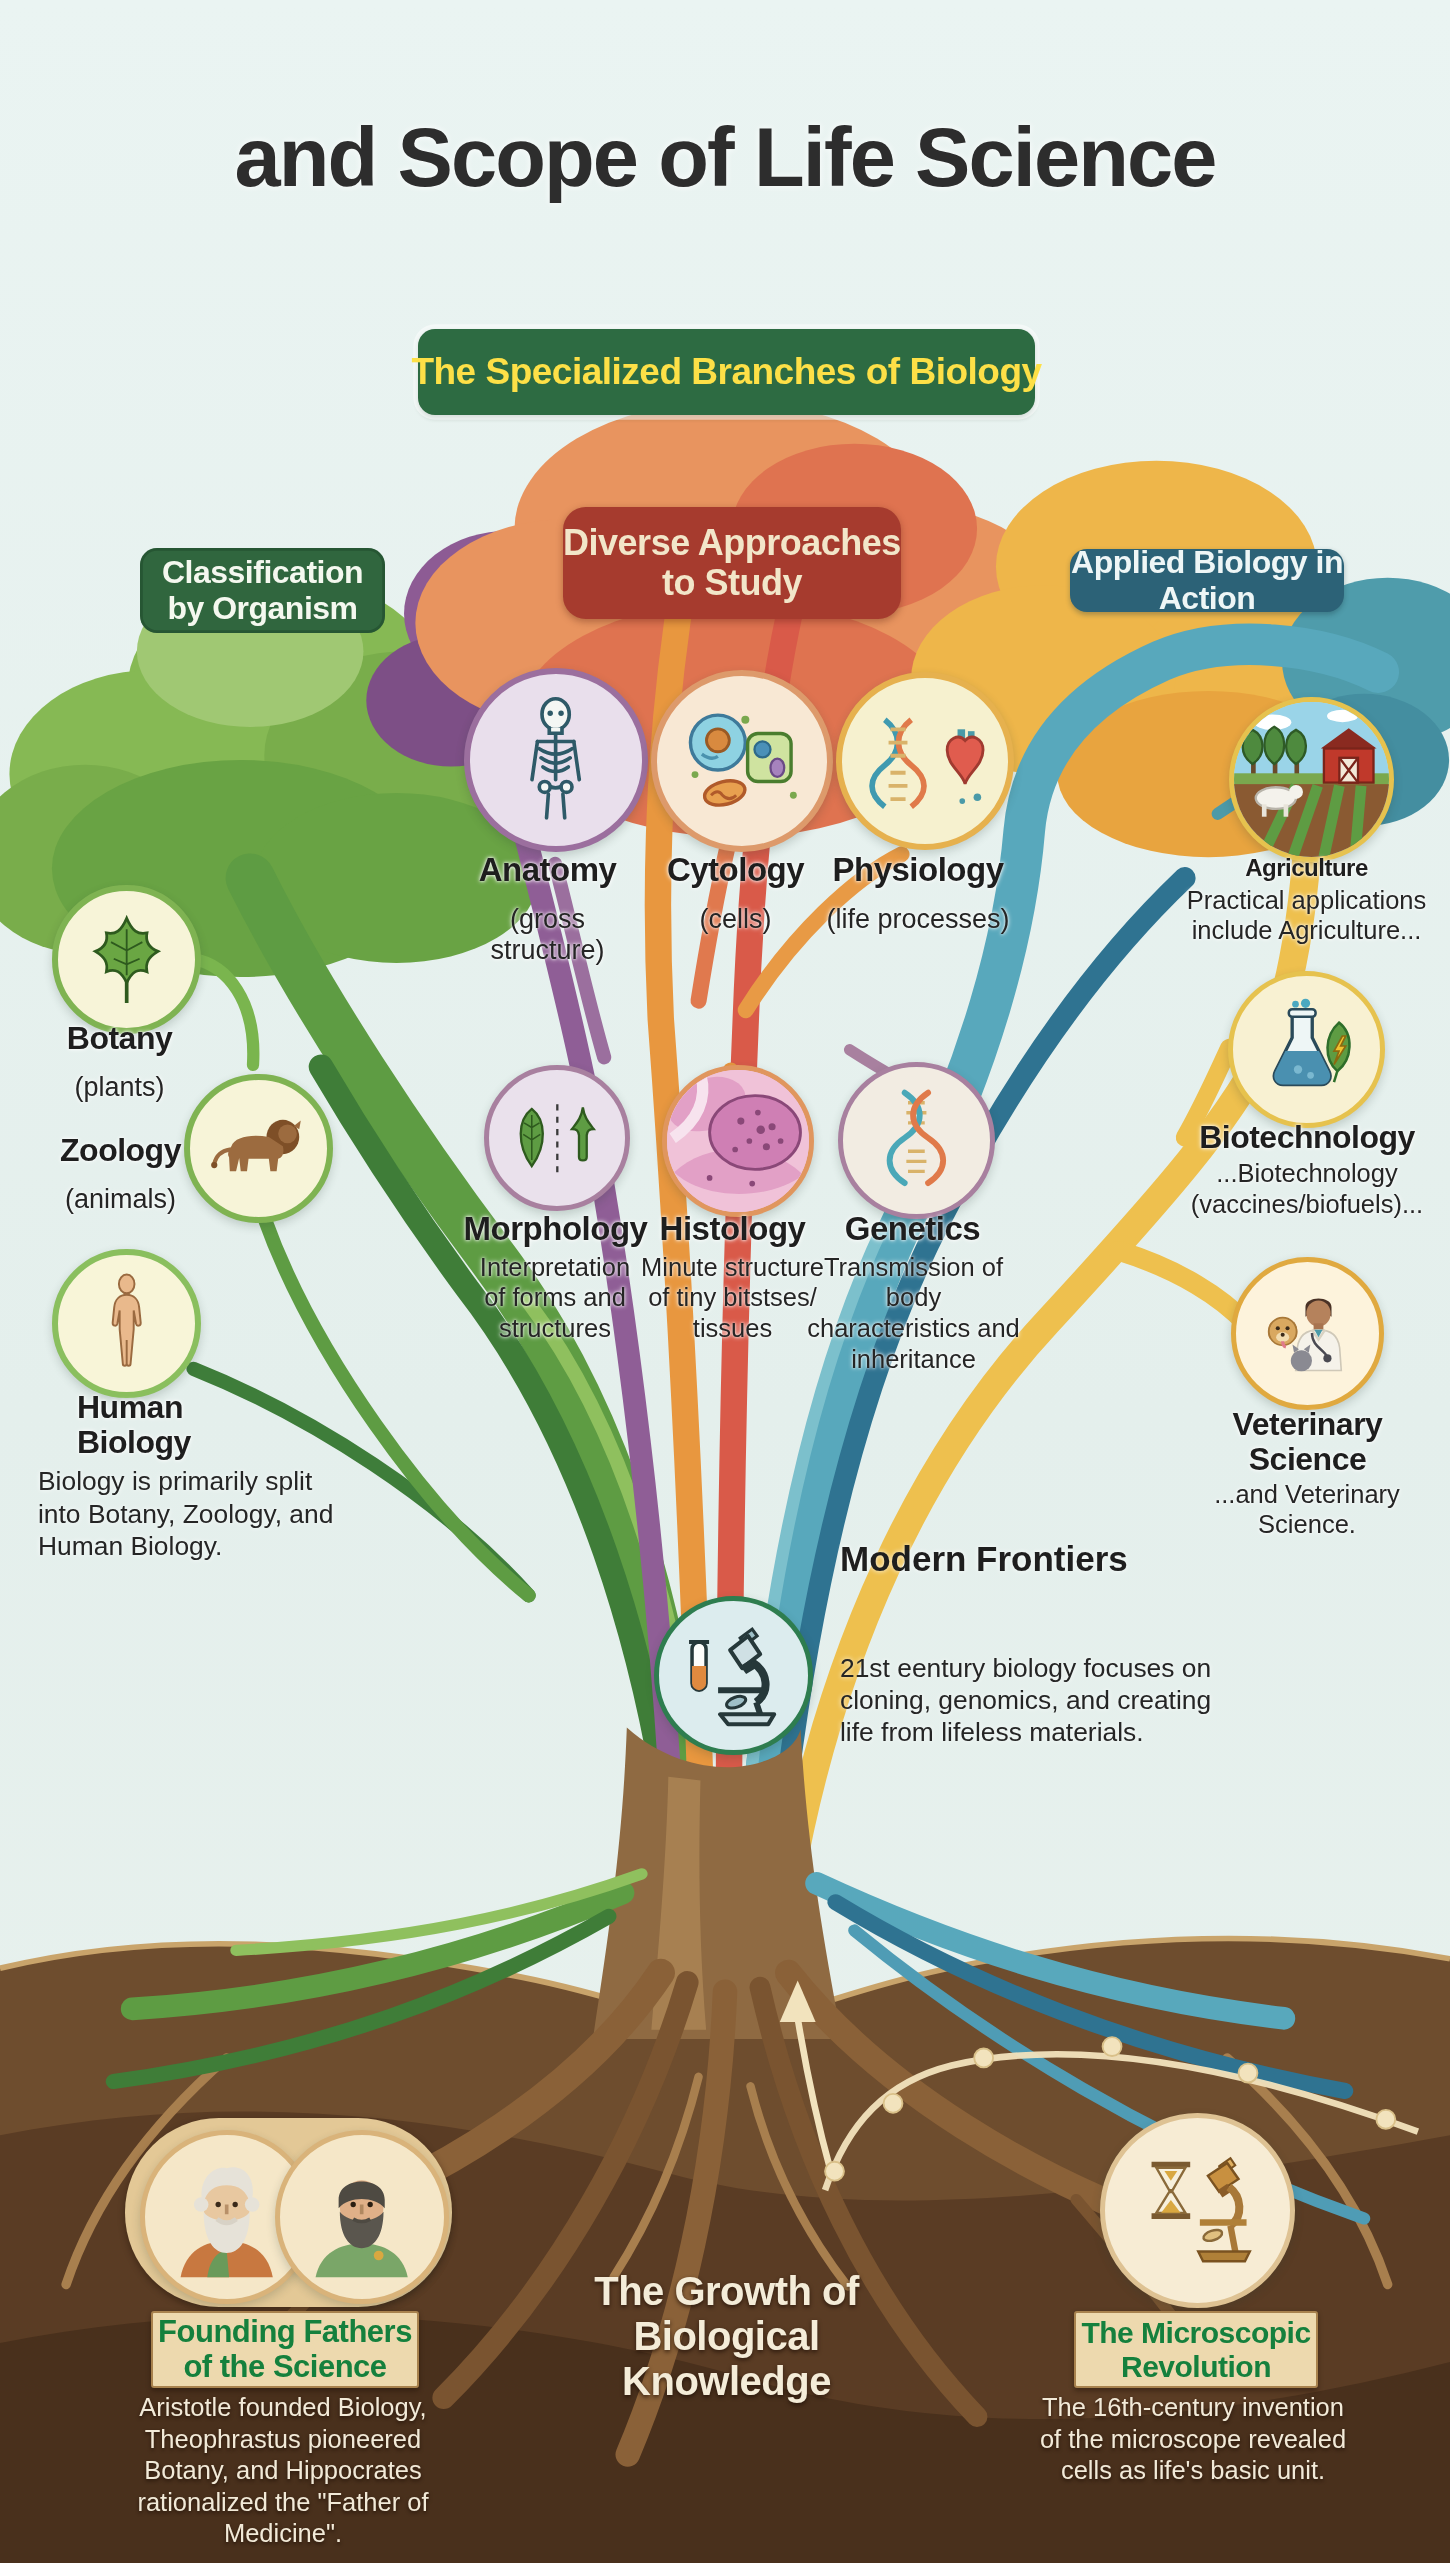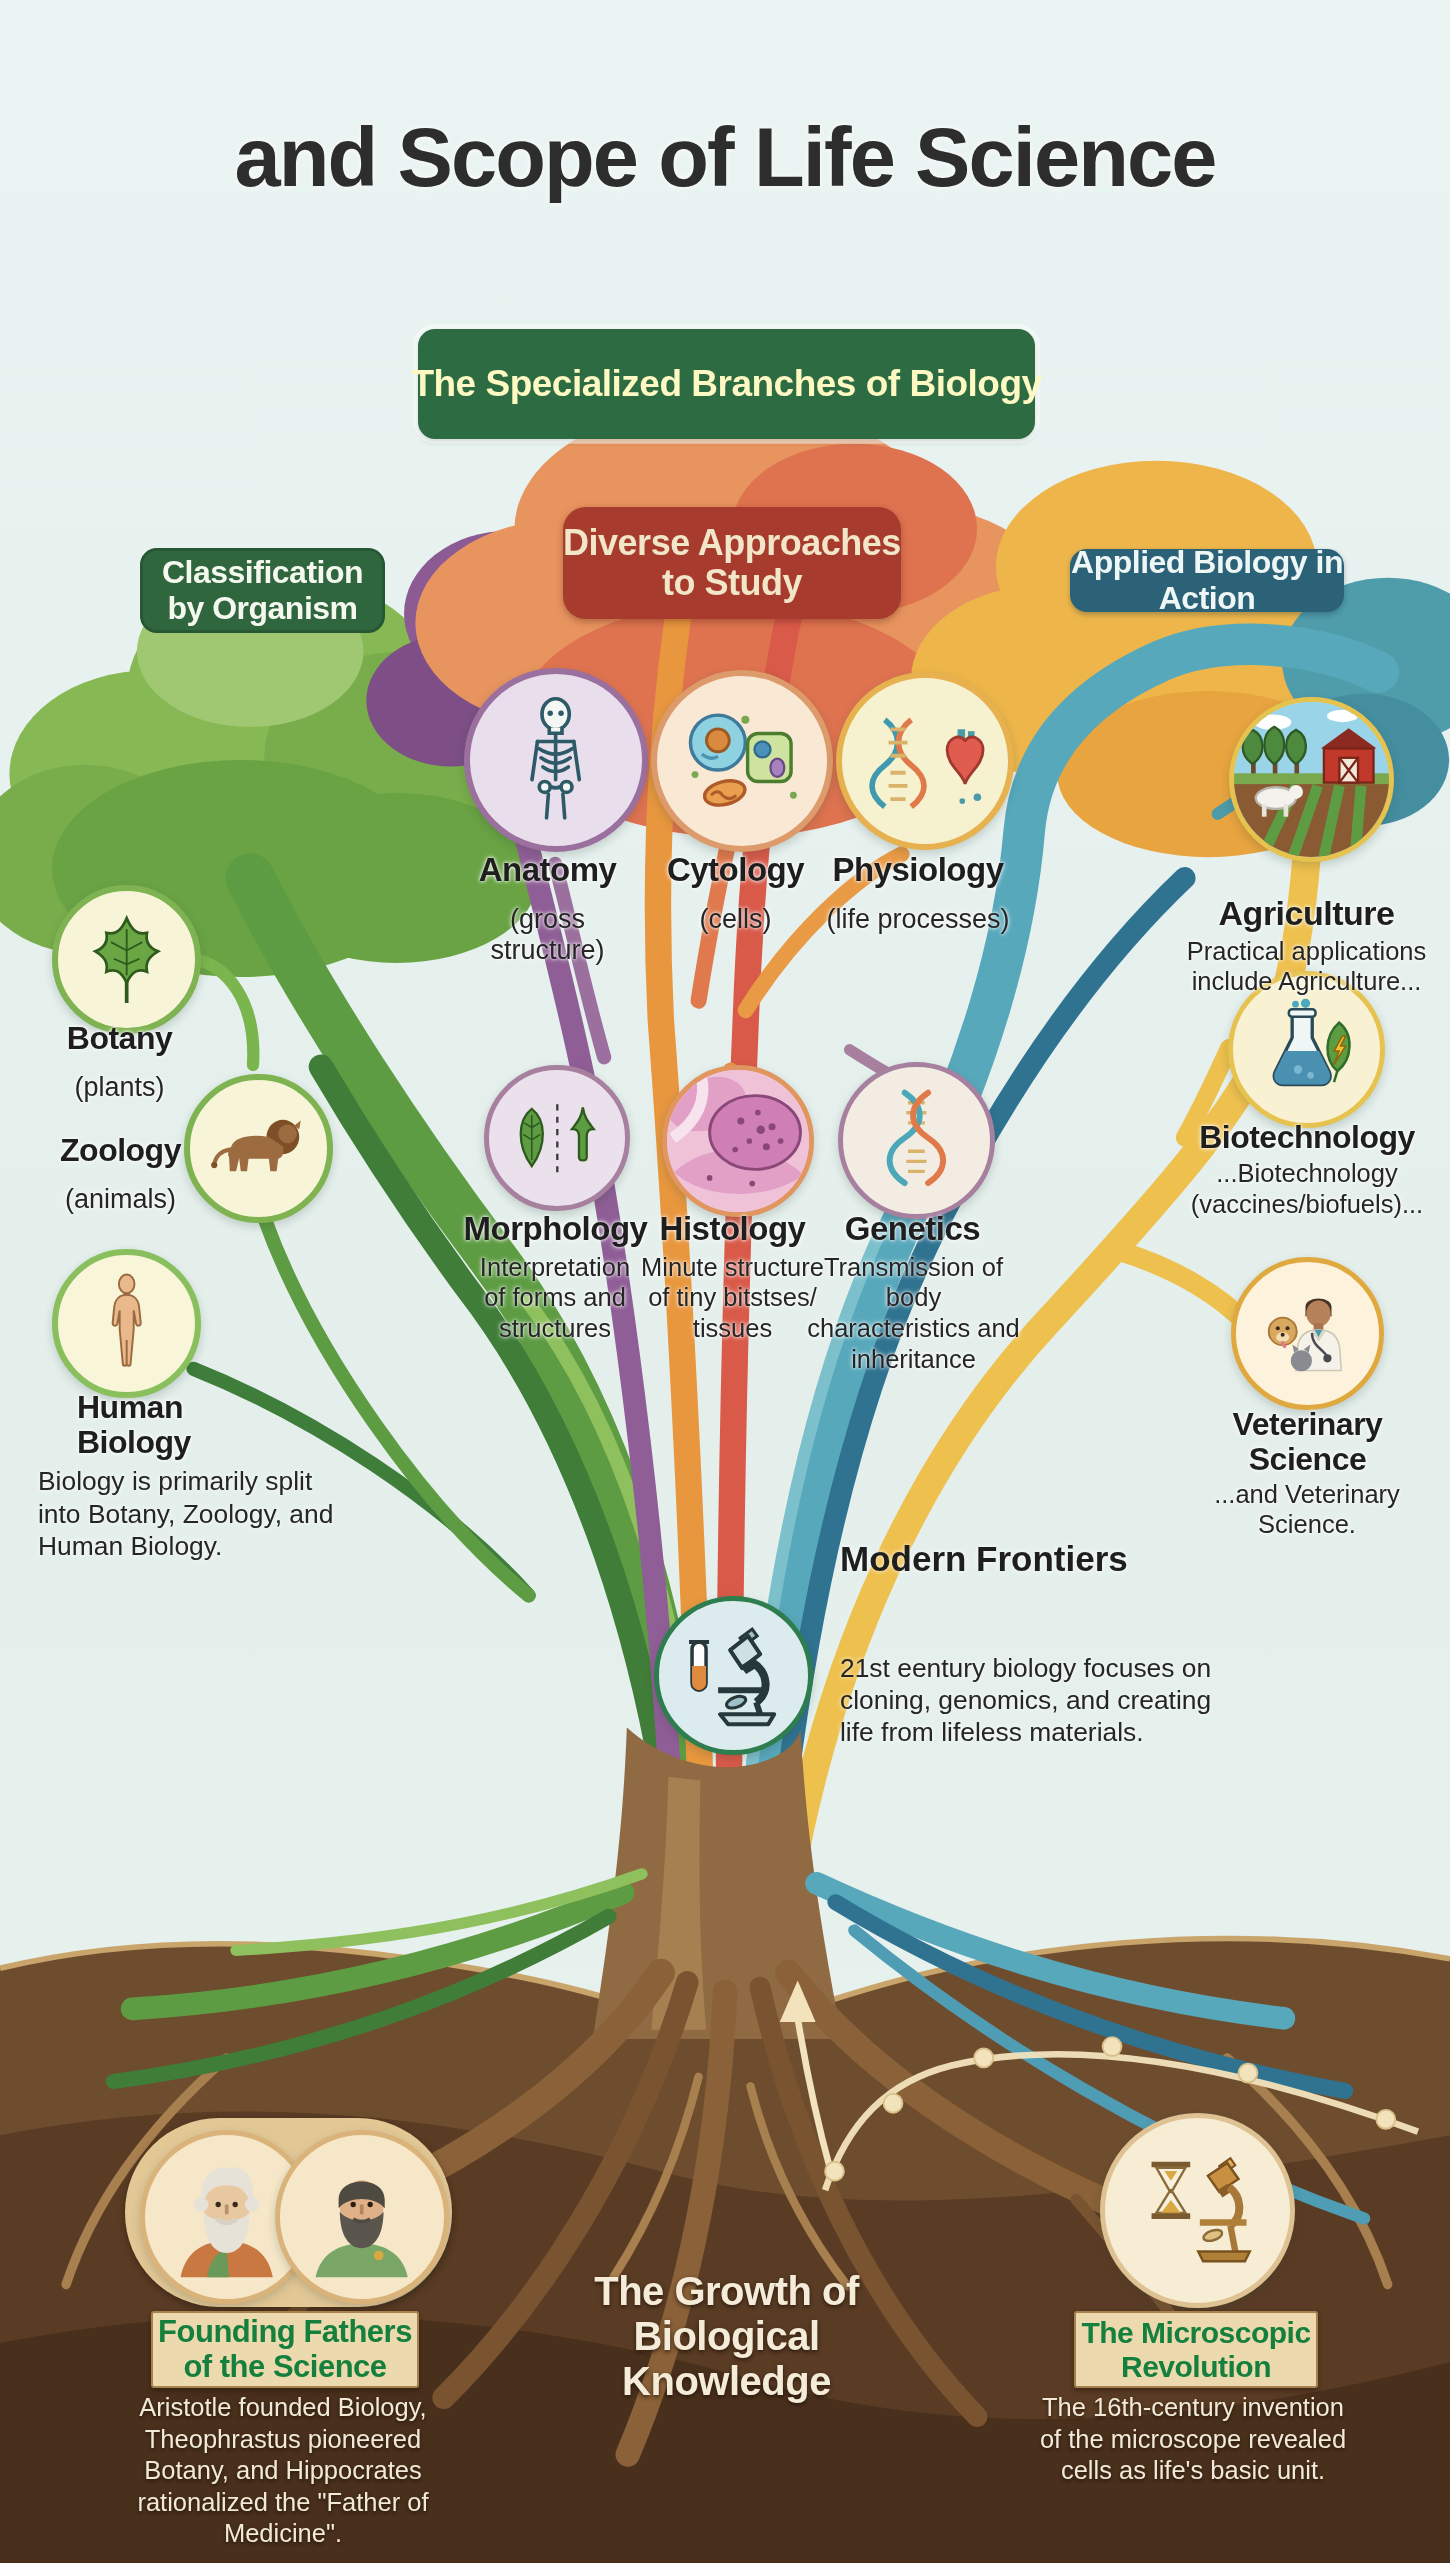--- a/index.html
+++ b/index.html
@@ -7,21 +7,21 @@
     background:linear-gradient(180deg,#eaf4f2 0%,#e4efec 55%,#e9f2ee 100%);
     font-family:"Liberation Sans","DejaVu Sans",sans-serif;color:#242424;}
   svg.art{position:absolute;left:0;top:0;}
   .title{position:absolute;left:0;top:55px;width:100%;text-align:center;font-weight:700;
     font-size:83px;line-height:1.14;letter-spacing:-1.9px;color:#2d2d2d;
     text-shadow:0 0 7.6px rgba(255,255,255,.9);}
   .title .ln{display:block;white-space:nowrap;}
   .title .green{color:#3e7d3f;}
   .banner{position:absolute;display:flex;align-items:center;justify-content:center;text-align:center;
     font-weight:700;border-radius:17px;line-height:1.12;letter-spacing:-0.5px;}
-  .b-specialized{left:418px;top:329px;width:617px;height:110px;background:#2d6b42;color:#fef9c3;
+  .b-specialized{left:418px;top:329px;width:617px;height:86px;background:#2d6b42;color:#fde047;
     font-size:37px;box-shadow:0 0 0 4.7px rgba(255,255,255,.5),0 2.8px 5.7px rgba(30,60,40,.3);white-space:nowrap;}
   .b-diverse{left:563px;top:507px;width:338px;height:112px;background:#a63b2e;color:#f2e6c9;
     font-size:36px;border-radius:22.7px;box-shadow:0 2.8px 7.6px rgba(80,25,15,.35);}
   .b-classification{left:140px;top:548px;width:245px;height:85px;background:#30663e;color:#f4f8ef;
     font-size:32px;box-shadow:inset 0 0 0 2.8px rgba(15,50,25,.3);}
   .b-applied{left:1070px;top:549px;width:274px;height:63px;background:#2c6277;color:#eef6f6;
     font-size:32px;box-shadow:0 2.8px 5.7px rgba(20,50,60,.3);}
   .circle{position:absolute;border-radius:50%;display:flex;align-items:center;justify-content:center;
     overflow:hidden;box-shadow:0 3.8px 9.4px rgba(40,60,50,.2);}
   .circle svg{width:74%;height:74%;}
@@ -376,21 +376,21 @@
       <circle cx="34" cy="52" r="17" fill="#d9a860" stroke="#a87838" stroke-width="2"></circle>
       <circle cx="28" cy="48" r="2.5" fill="#3a2a1a"></circle>
         <circle cx="40" cy="48" r="2.5" fill="#3a2a1a"></circle>
       <ellipse cx="34" cy="59" rx="8" ry="6" fill="#f2dcb0"></ellipse>
         <circle cx="34" cy="56" r="2.5" fill="#3a2a1a"></circle>
       <path d="M34 64 q0 6 4 7" stroke="#e07a8a" stroke-width="4" fill="none"></path>
     </svg>
   </div>
 
   <div class="lbl" style="left:1179px;top:855px;width:255px;">
-    <span class="name" style="font-size:34px;margin-top:40px;">Agriculture</span>
+    <span class="name" style="font-size:24px;">Agriculture</span>
     <span class="desc">Practical applications include Agriculture...</span>
   </div>
   <div class="lbl" style="left:1177px;top:1120px;width:260px;">
     <span class="name" style="font-size:32px;">Biotechnology</span>
     <span class="desc">...Biotechnology (vaccines/biofuels)...</span>
   </div>
   <div class="lbl" style="left:1232px;top:1407px;width:151px;">
     <span class="name" style="font-size:32px;">Veterinary Science</span>
   </div>
   <div class="lbl" style="left:1208px;top:1475px;width:198px;">

